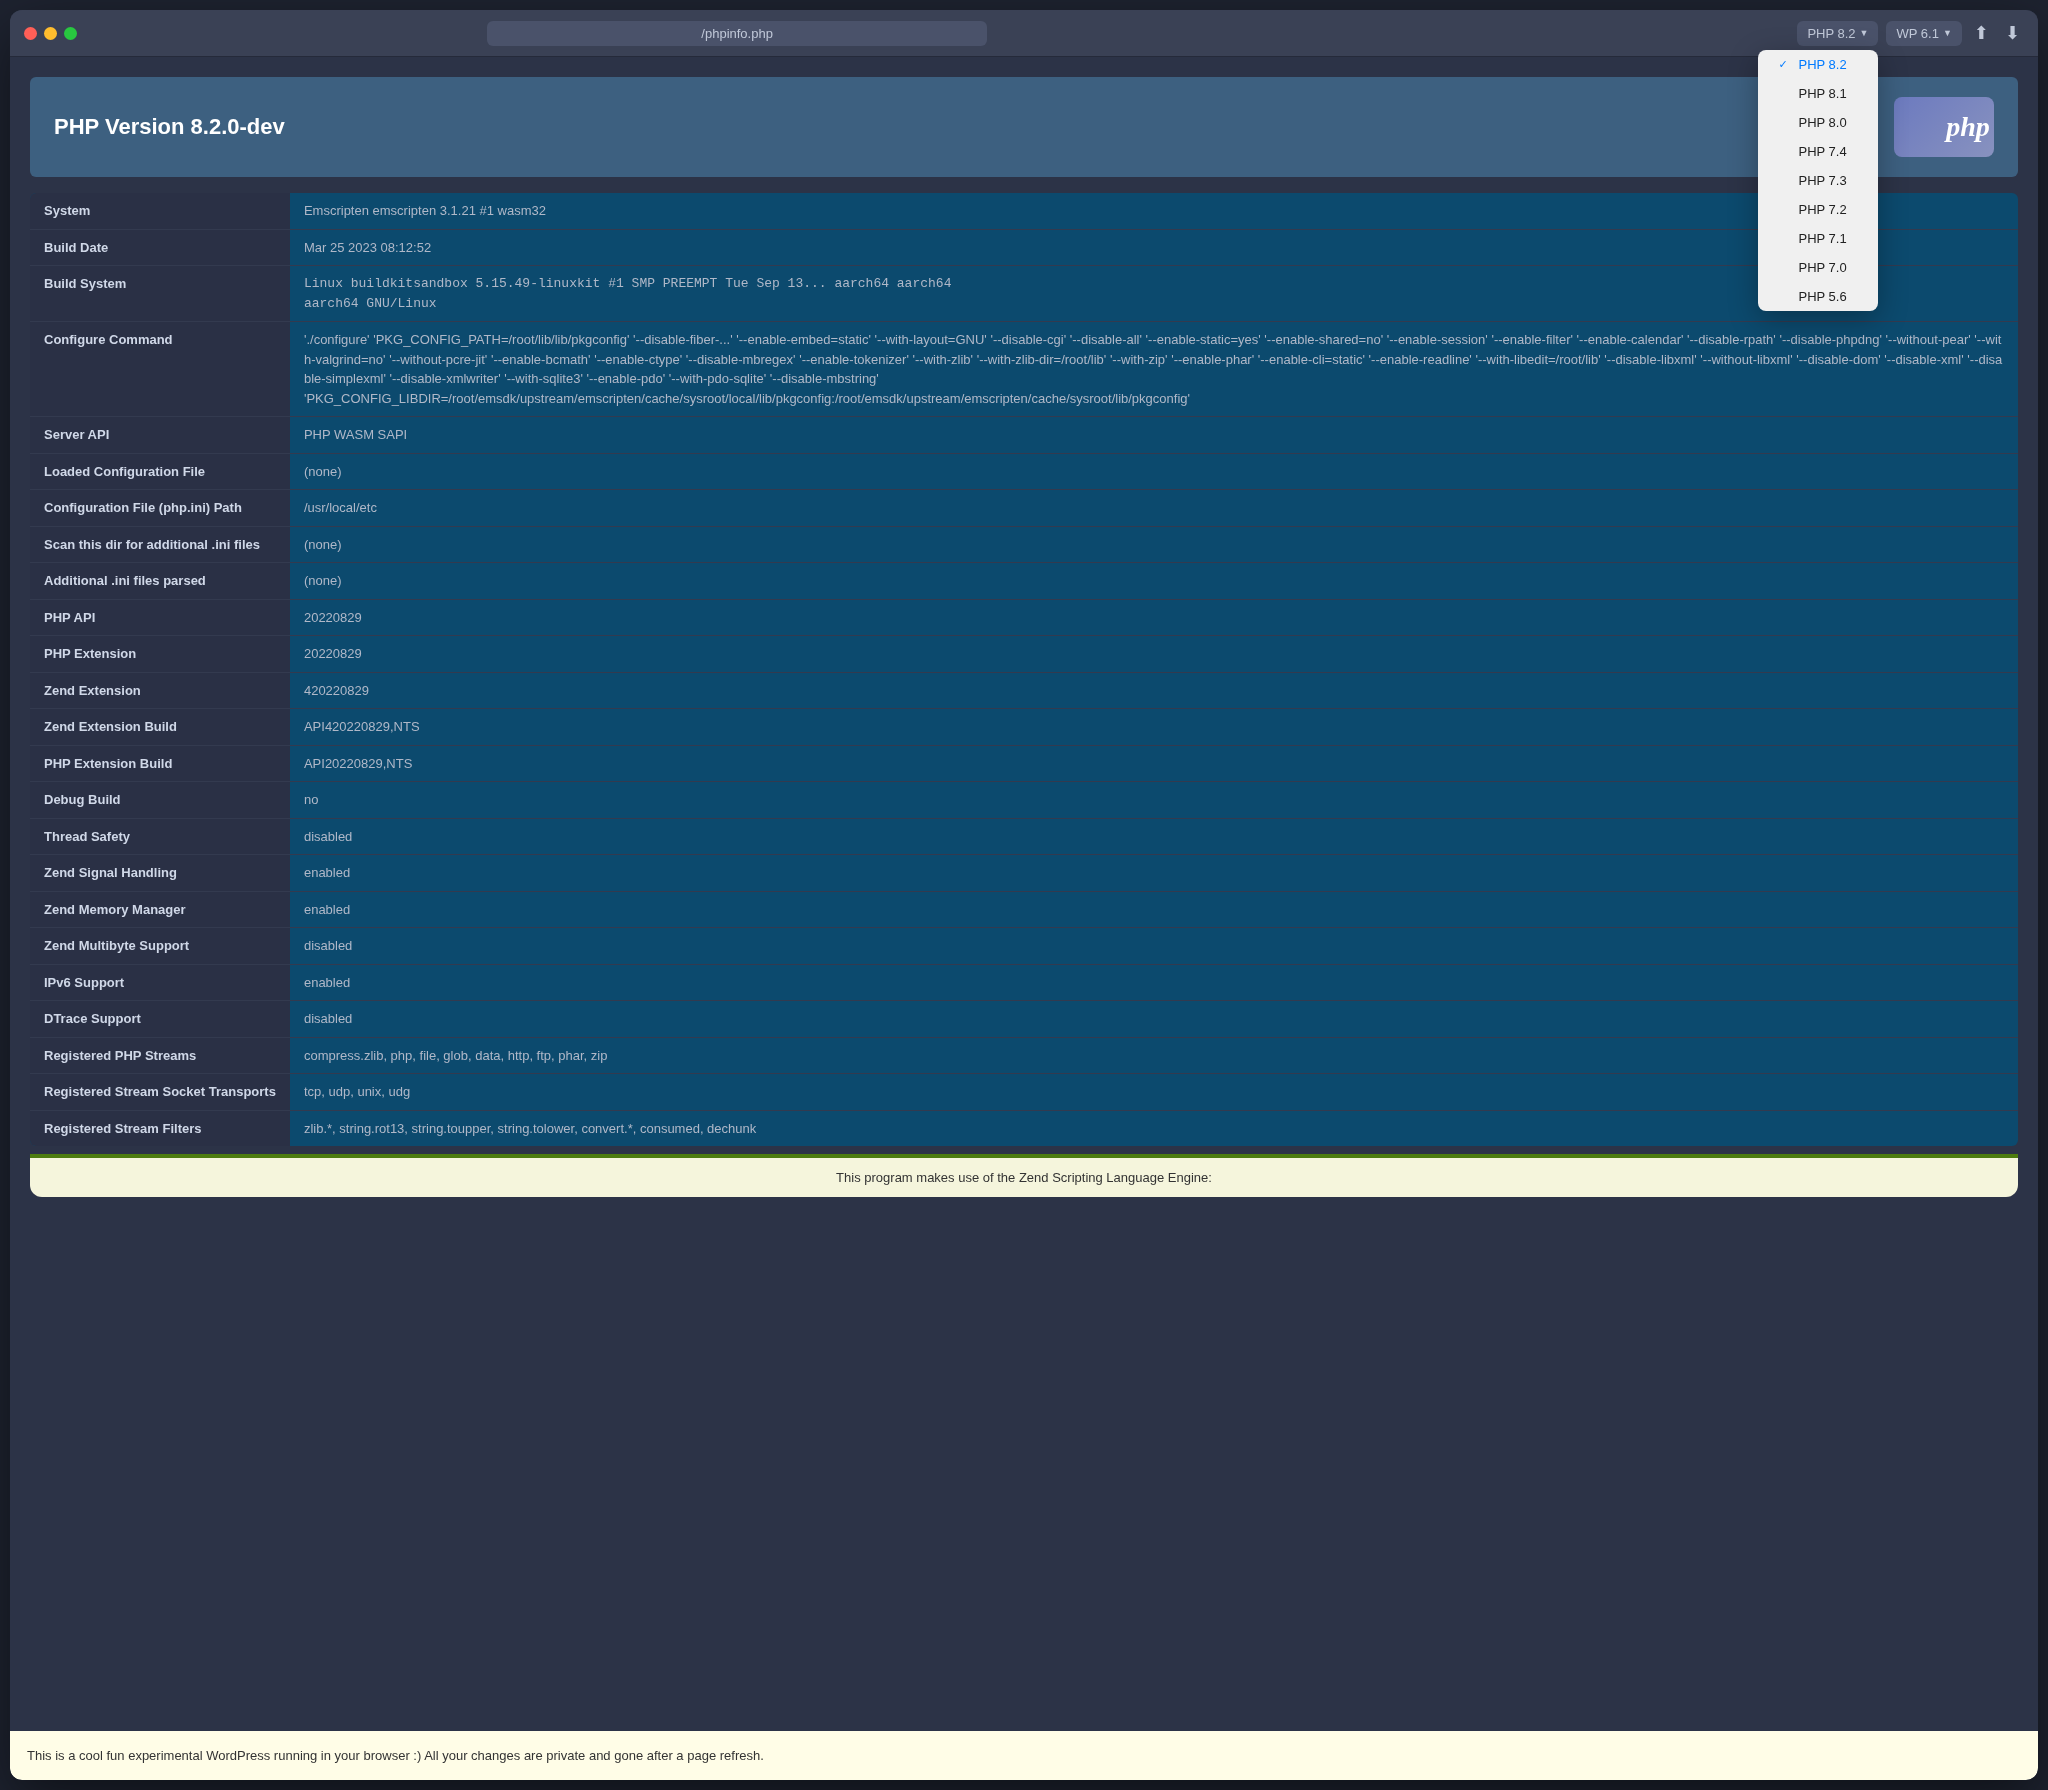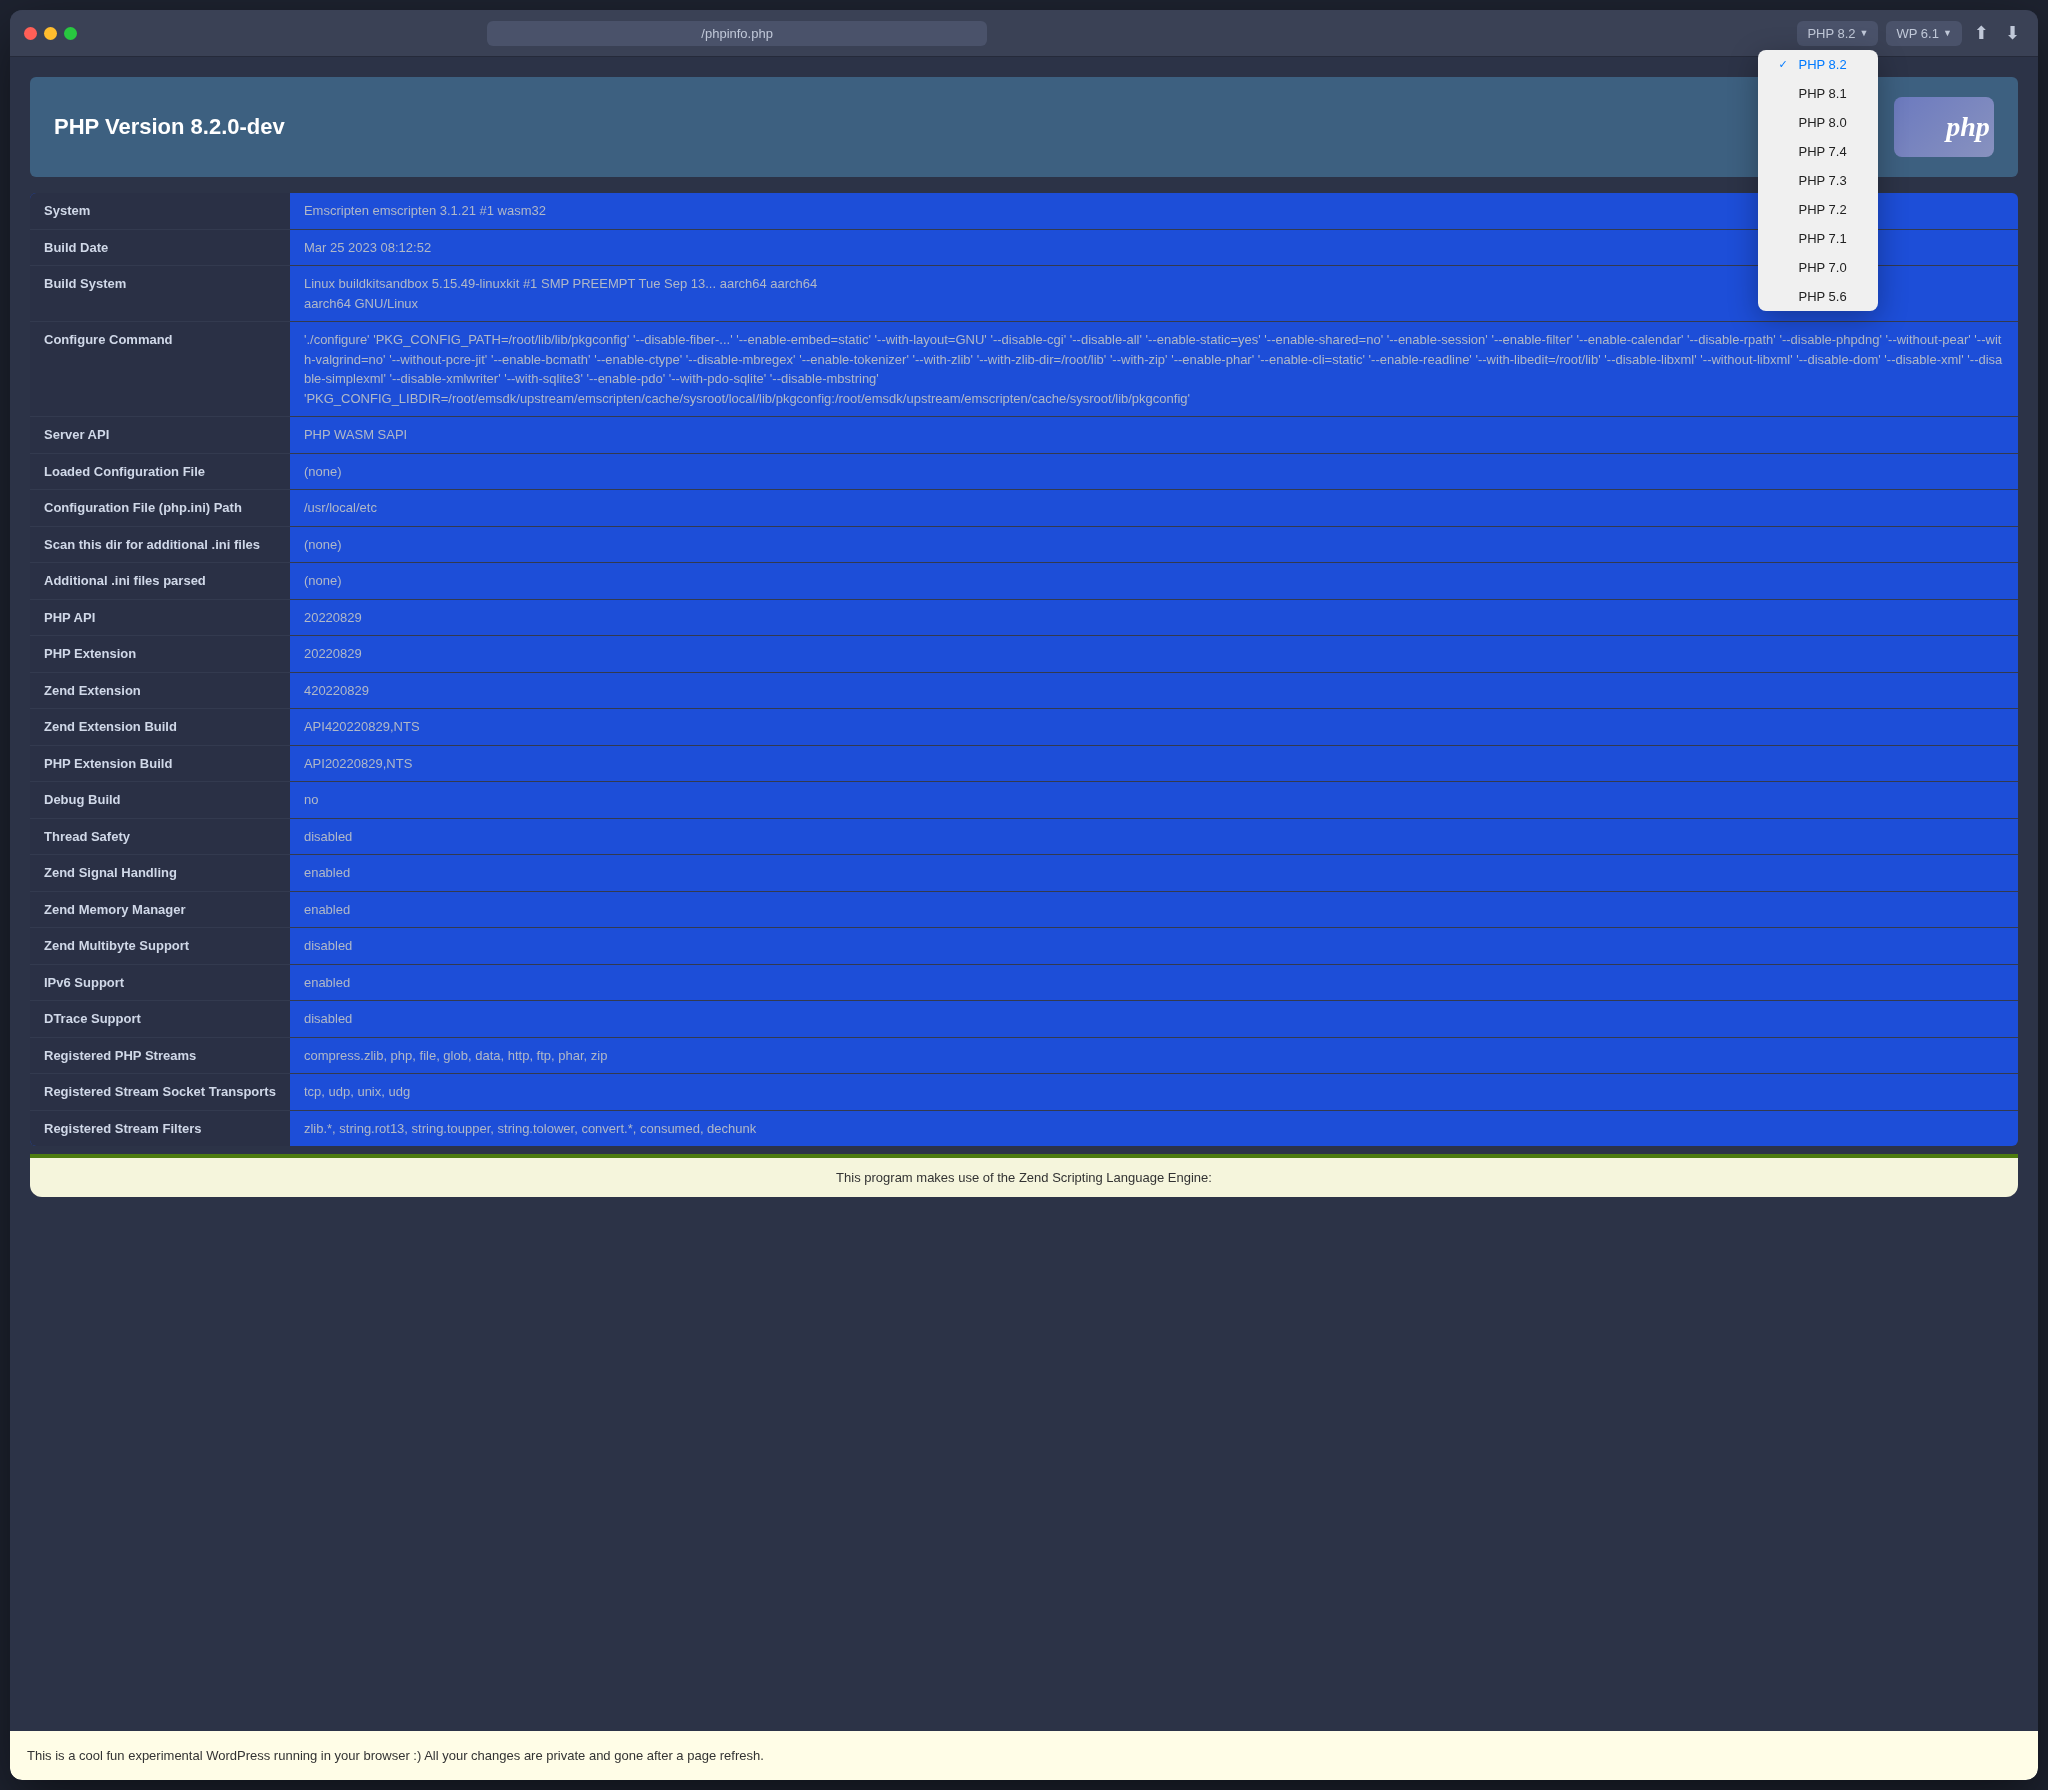--- a/index.html
+++ b/index.html
@@ -162,21 +162,21 @@
       justify-content: center;
       font-style: italic;
       font-weight: bold;
       font-size: 28px;
       color: #2d3561;
       padding-left: 48px;
     }
     .info-table {
       width: 100%;
       border-collapse: collapse;
-      background: #1d4ed8;
+      background: #0c4a6e;
       border-radius: 6px;
       overflow: hidden;
     }
     .info-table tr {
       border-bottom: 1px solid #333a4f;
     }
     .info-table tr:last-child {
       border-bottom: none;
     }
     .info-table td {
@@ -289,21 +289,21 @@
       <tr>
             <td>System</td>
             <td style="white-space: pre-wrap;">Emscripten emscripten 3.1.21 #1 wasm32</td>
           </tr>
           <tr>
             <td>Build Date</td>
             <td style="white-space: pre-wrap;">Mar 25 2023 08:12:52</td>
           </tr>
           <tr>
             <td>Build System</td>
-            <td style="white-space: pre-wrap;">Linux buildkitsandbox 5.15.49-linuxkit #1 SMP PREEMPT Tue Sep 13... aarch64 aarch64
+            <td style="white-space: pre-wrap; font-family: Liberation Mono, monospace;">Linux buildkitsandbox 5.15.49-linuxkit #1 SMP PREEMPT Tue Sep 13... aarch64 aarch64
 aarch64 GNU/Linux</td>
           </tr>
           <tr>
             <td>Configure Command</td>
             <td style="white-space: pre-wrap;">'./configure' 'PKG_CONFIG_PATH=/root/lib/lib/pkgconfig' '--disable-fiber-...' '--enable-embed=static' '--with-layout=GNU' '--disable-cgi' '--disable-all' '--enable-static=yes' '--enable-shared=no' '--enable-session' '--enable-filter' '--enable-calendar' '--disable-rpath' '--disable-phpdng' '--without-pear' '--with-valgrind=no' '--without-pcre-jit' '--enable-bcmath' '--enable-ctype' '--disable-mbregex' '--enable-tokenizer' '--with-zlib' '--with-zlib-dir=/root/lib' '--with-zip' '--enable-phar' '--enable-cli=static' '--enable-readline' '--with-libedit=/root/lib' '--disable-libxml' '--without-libxml' '--disable-dom' '--disable-xml' '--disable-simplexml' '--disable-xmlwriter' '--with-sqlite3' '--enable-pdo' '--with-pdo-sqlite' '--disable-mbstring'
 'PKG_CONFIG_LIBDIR=/root/emsdk/upstream/emscripten/cache/sysroot/local/lib/pkgconfig:/root/emsdk/upstream/emscripten/cache/sysroot/lib/pkgconfig'</td>
           </tr>
           <tr>
             <td>Server API</td>
             <td style="white-space: pre-wrap;">PHP WASM SAPI</td>

